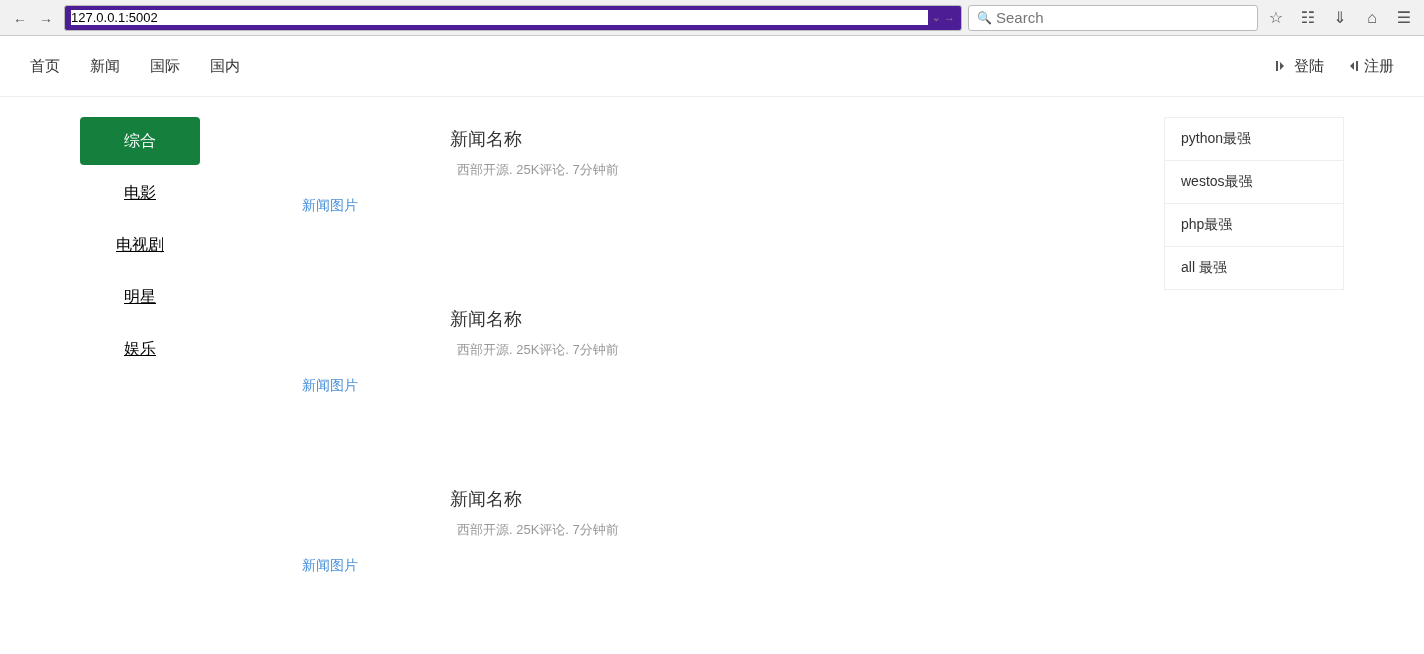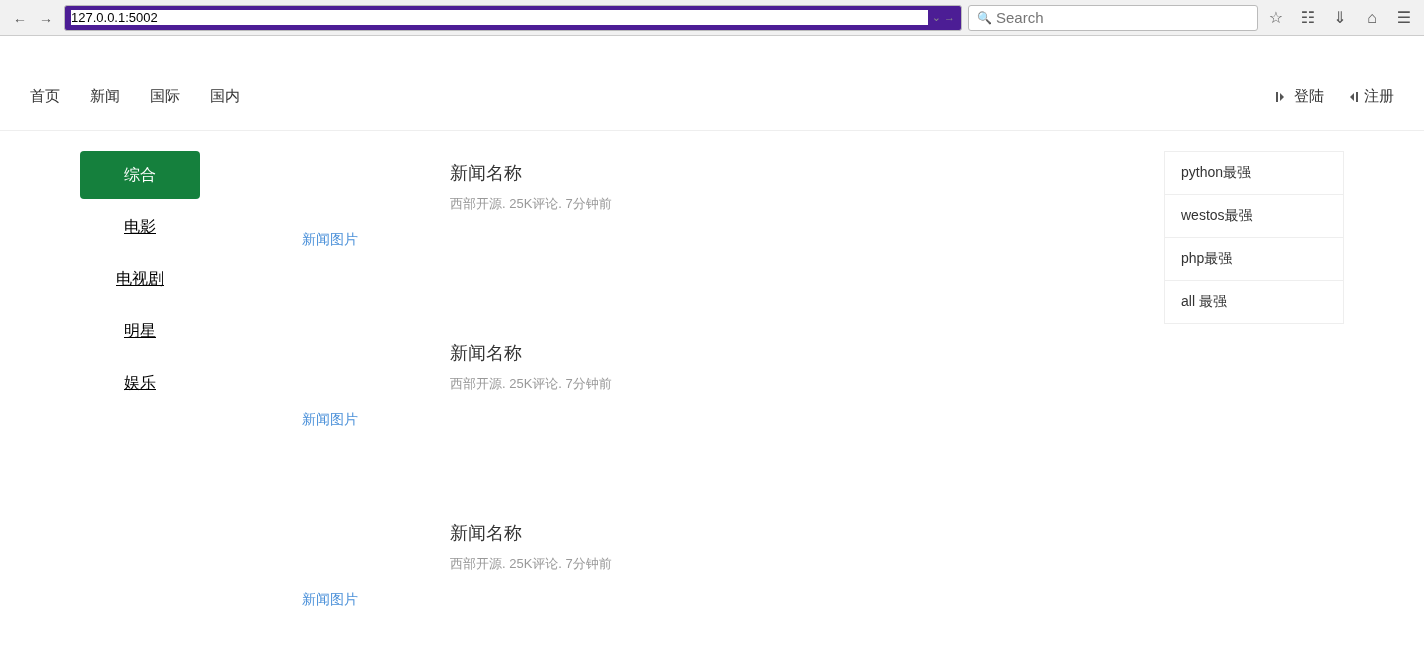--- a/index.html
+++ b/index.html
@@ -81,23 +81,22 @@
       width: 24px; height: 24px;
       display: flex; align-items: center; justify-content: center;
       border-radius: 3px;
     }
 
     
     .site-nav {
       display: flex;
       align-items: center;
       padding: 0 30px;
-      height: 68px;
+      height: 61px;
       border-bottom: 1px solid #eee;
-      margin-top: 27px;
     }
     .site-nav-left {
       display: flex;
       gap: 30px;
       align-items: center;
     }
     .site-nav-item {
       font-size: 15px;
       color: #333;
       cursor: pointer;
@@ -181,20 +180,21 @@
       padding-top: 10px;
     }
     .news-title {
       font-size: 18px;
       color: #333;
       margin-bottom: 10px;
     }
     .news-meta {
       font-size: 13px;
       color: #999;
+      margin-left: 7px;
     }
 
     
     .right-sidebar {
       width: 180px;
       flex-shrink: 0;
     }
     .hot-panel {
       border: 1px solid #eee;
     }

